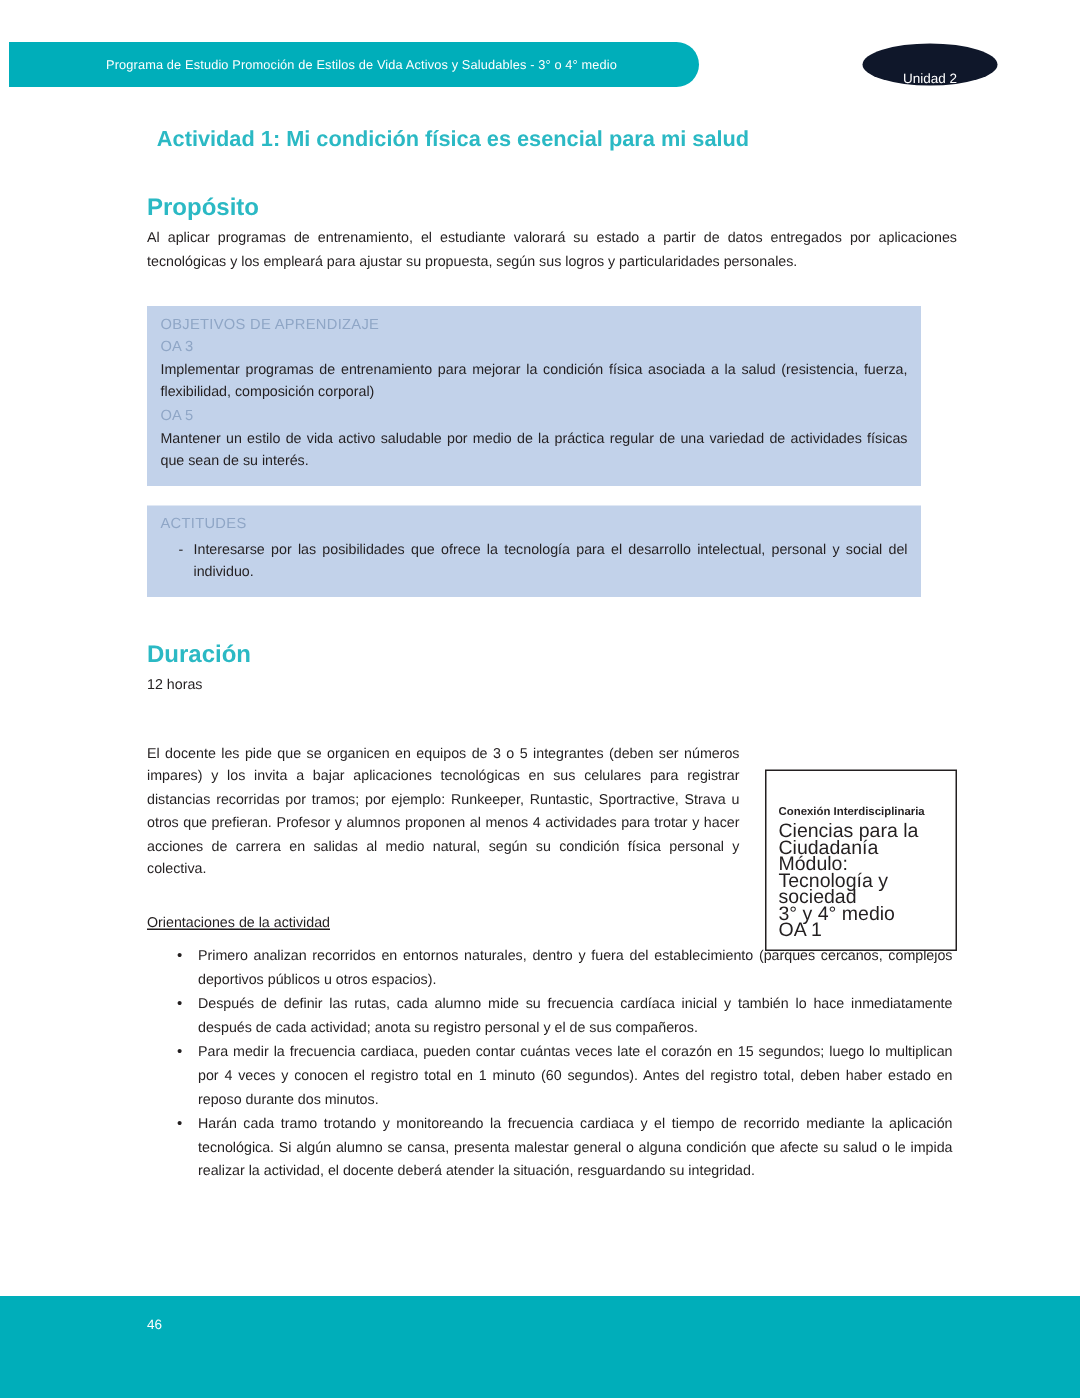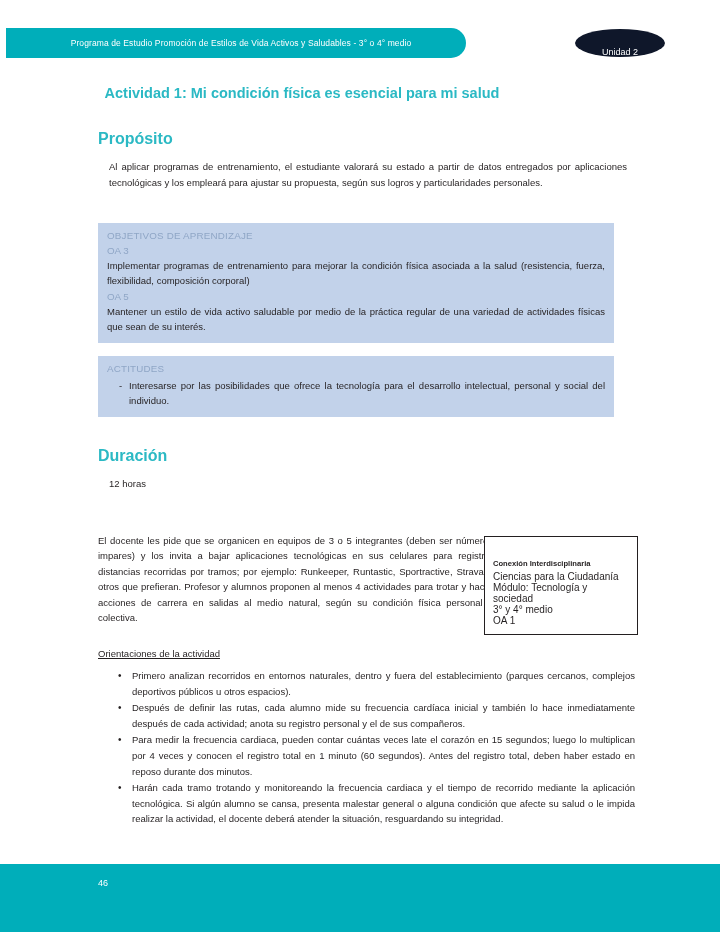--- a/index.html
+++ b/index.html
@@ -84,21 +84,21 @@
   .sec-heading {
     color: #2bb9c4;
     font-size: 16px;
     font-weight: bold;
     margin: 0 0 3px 0;
   }
   .body-text {
     font-size: 9.5px;
     line-height: 15.5px;
     text-align: justify;
-    margin: 11px;
+    margin: 0;
     color: #231f20;
   }
 
   
   .blue-box {
     background: #c2d2ea;
     padding: 7px 9px 9px 9px;
     box-sizing: border-box;
     width: 516px;
   }
@@ -154,35 +154,35 @@
     width: 395px;
     font-size: 9.5px;
     line-height: 15.6px;
     text-align: justify;
     margin: 0;
     color: #231f20;
   }
   .conn-box {
     position: absolute;
     right: 0;
-    top: 3px;
-    width: 154px;
+    top: 18px;
+    width: 128px;
     border: 1px solid #231f20;
     padding: 21px 7px 8px 8px;
     box-sizing: border-box;
     background: #ffffff;
   }
   .conn-title {
     font-size: 7.6px;
     font-weight: bold;
     margin: 0 0 2px 0;
     line-height: 11px;
   }
   .conn-line {
-    font-size: 10px;
+    font-size: 13px;
     line-height: 11px;
     margin: 0;
   }
 
   .orient-title {
     font-size: 9.5px;
     text-decoration: underline;
     margin: 0;
     color: #231f20;
   }

